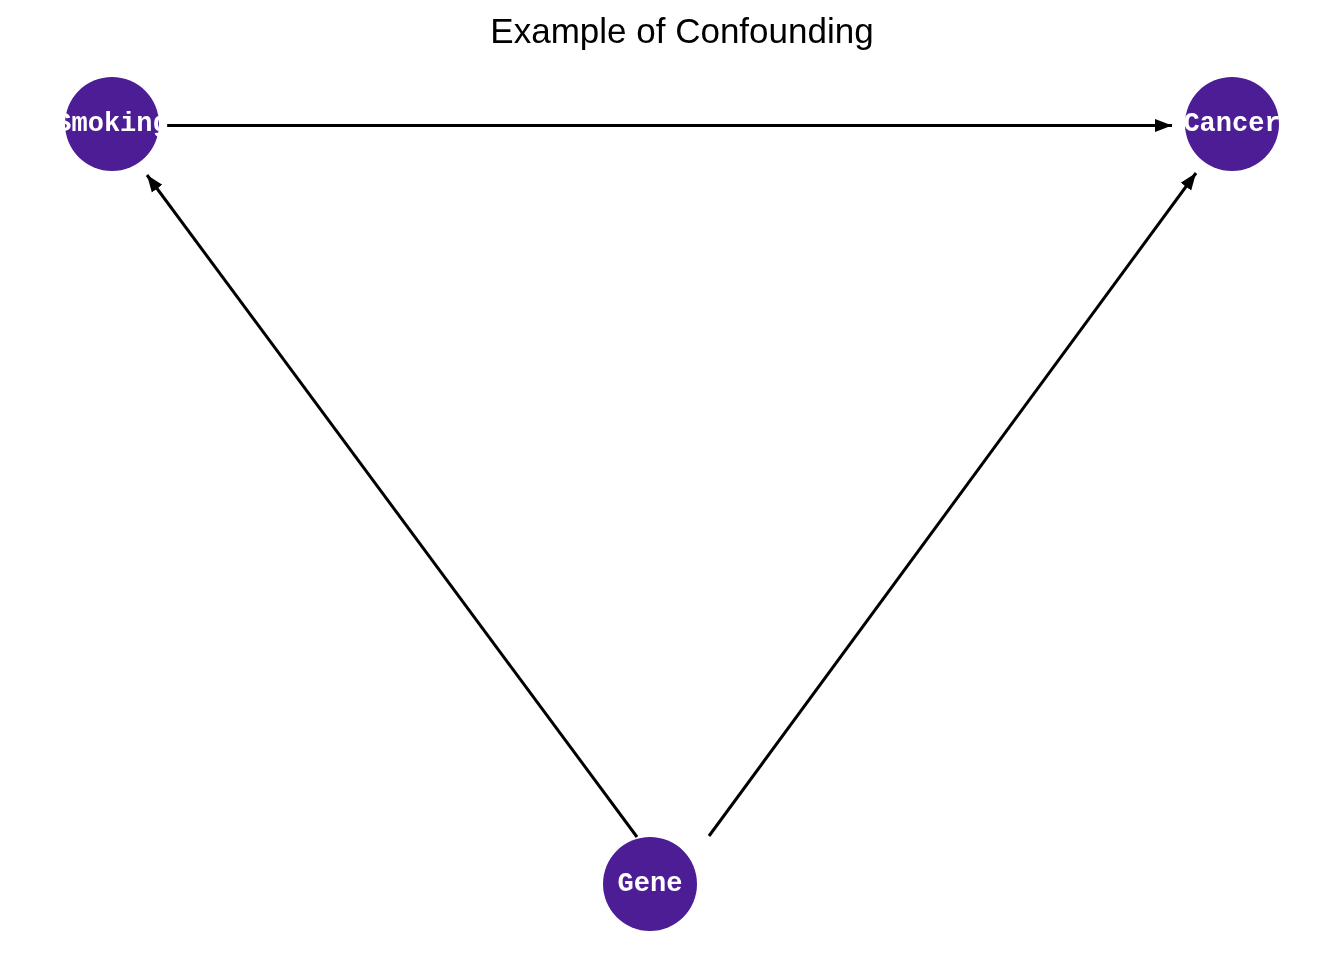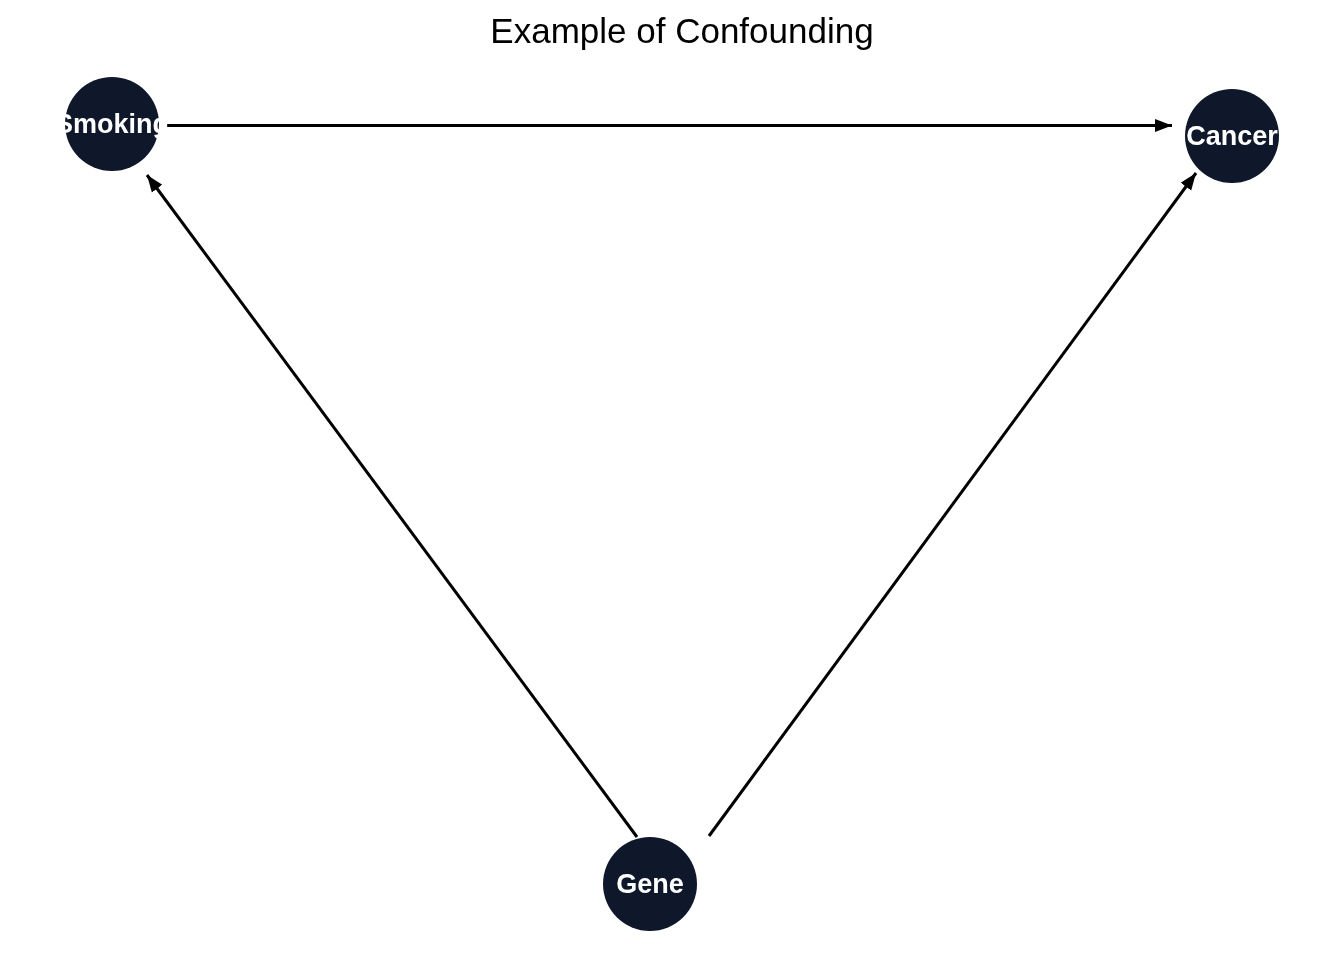--- a/index.html
+++ b/index.html
@@ -27,35 +27,36 @@
     letter-spacing: 0px;
   }
   svg.edges {
     position: absolute;
     top: 0; left: 0;
   }
   .node {
     position: absolute;
     width: 94px; height: 94px;
     border-radius: 50%;
-    background: #0f172a;
+    background: #4c1d95;
     display: flex;
     align-items: center;
     justify-content: center;
     transform: translate(-50%, -50%);
+    font-family: Liberation Mono, monospace;
   }
   .node-label {
     color: #ffffff;
     font-weight: 700;
     font-size: 27px;
     white-space: nowrap;
     line-height: 1;
   }
   .node-smoking { left: 112px; top: 124px; }
-  .node-cancer  { left: 1232px; top: 136px; }
+  .node-cancer  { left: 1232px; top: 124px; }
   .node-gene    { left: 650px;  top: 884px; }
 </style>
 </head>
 <body>
 
 <div class="canvas">
 
   <div class="title">Example of Confounding</div>
 
   <svg class="edges" width="1344" height="960">

